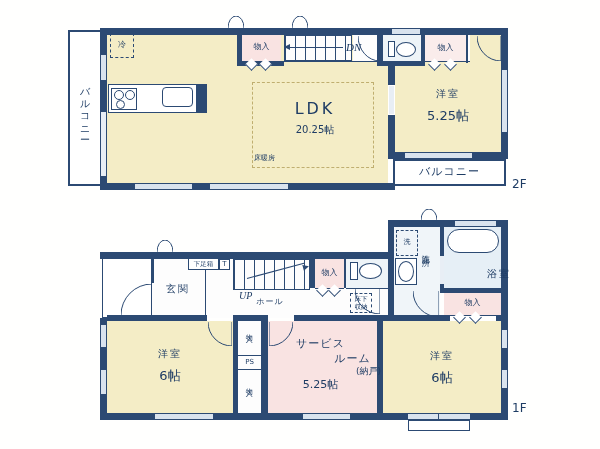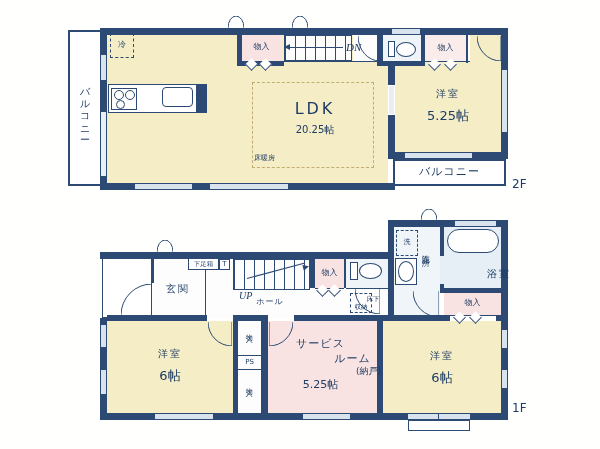--- a/index.html
+++ b/index.html
@@ -189,21 +189,21 @@
     <div class="w" style="left:247px;top:278px;width:60px;height:1px;transform:rotate(-15deg);transform-origin:left center;"></div>
     <div style="position:absolute;left:303px;top:264px;width:0;height:0;border-top:3.5px solid transparent;border-bottom:3.5px solid transparent;border-left:6px solid #2c4a73;transform:rotate(-15deg);"></div>
 
     <div class="fix" style="left:188px;top:258px;width:31px;height:12px;"></div>
     <div class="lb s6 ctr" style="left:188px;top:261px;width:31px;">下足箱</div>
     <div class="fix" style="left:219px;top:259px;width:11px;height:11px;"></div>
     <div class="lb s7 ctr" style="left:219px;top:261px;width:11px;">T</div>
     <div class="fix" style="left:350px;top:262px;width:8px;height:18px;"></div>
     <div class="fix" style="left:359px;top:263px;width:23px;height:16px;border-radius:50%;"></div>
     <div class="dash" style="left:350px;top:293px;width:22px;height:20px;"></div>
-    <div class="lb s6 ctr" style="left:350px;top:296px;width:22px;padding-left:12px;">床下</div>
+    <div class="lb s6 ctr" style="left:350px;top:296px;width:22px;">床下</div>
     <div class="lb s6 ctr" style="left:350px;top:304px;width:22px;">収納</div>
     <div class="dash" style="left:396px;top:230px;width:22px;height:26px;"></div>
     <div class="lb s7 ctr" style="left:396px;top:239px;width:22px;">洗</div>
     <div class="fix" style="left:395px;top:258px;width:22px;height:27px;"></div>
     <div class="fix" style="left:398px;top:261px;width:16px;height:21px;border-radius:50%;"></div>
     <div class="fix" style="left:447px;top:229px;width:52px;height:24px;border-radius:12px;"></div>
     <div class="fix" style="left:408px;top:420px;width:62px;height:11px;"></div>
 
     <svg class="arc hxy" style="left:121px;top:284px;" width="31" height="31" viewBox="0 0 31 31">
         <path d="M31 0 A31 31 0 0 1 0 31"></path>

